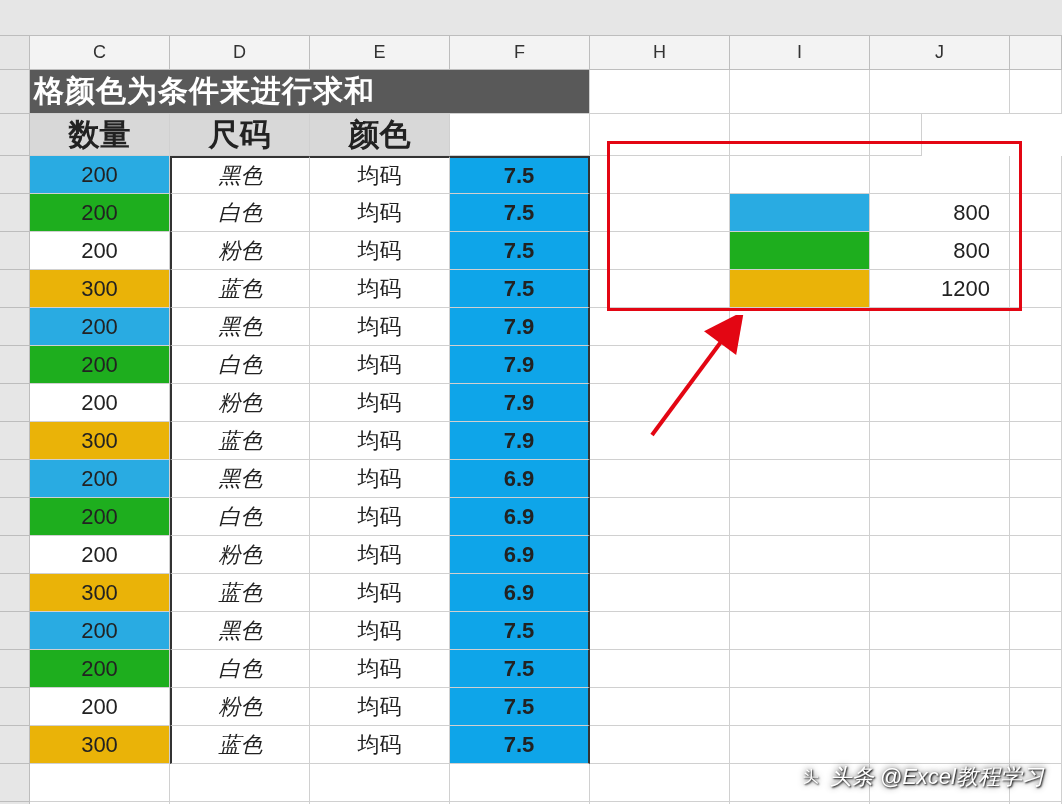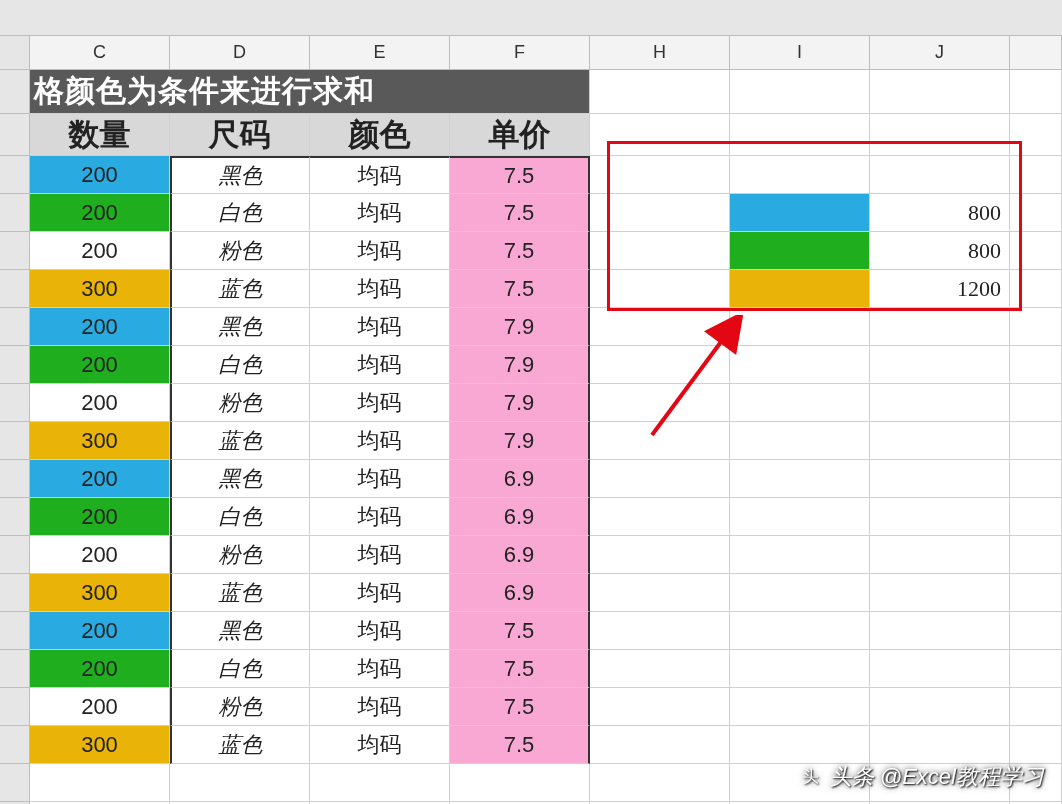--- a/index.html
+++ b/index.html
@@ -65,40 +65,40 @@
   .cell {
     border-right: 1px solid #d0d0d0;
     border-bottom: 1px solid #d0d0d0;
     display: flex;
     align-items: center;
     justify-content: center;
     font-size: 22px;
     color: #222;
     position: relative;
   }
-  .cell.right { justify-content: flex-end; padding-right: 8px; font-family: Liberation Serif, serif; }
+  .cell.right { justify-content: flex-end; padding-right: 19px; }
   .title-row {
     height: 44px;
   }
   .title-cell {
     background: #595959;
     color: #fff;
     font-size: 30px;
     font-weight: bold;
     justify-content: flex-start;
     padding-left: 4px;
     letter-spacing: 1px;
   }
   .hdr-row { height: 42px; }
   .hdr-cell {
     background: #d8d8d8;
     font-weight: bold;
     font-size: 31px;
   }
-  .yellow-bg { background: #f9a8d4; }
+  .yellow-bg { background: #0ea5e9; font-weight: bold; }
   .blue-bg  { background: #29abe2; }
   .green-bg { background: #1eae1e; }
   .pure-yellow-bg { background: #eab308; }
   .white-bg { background: #fff; }
 
   .thick-border-left   { border-left: 2px solid #333; font-style: italic; }
   .thick-border-right  { border-right: 2px solid #333 !important; }
   .thick-border-top    { border-top: 2px solid #333; }
 
   .red-box {
@@ -161,21 +161,20 @@
     <div class="cell colI"></div>
     <div class="cell colJ"></div>
     <div class="cell colK"></div>
   </div>
 
   <div class="row hdr-row">
     <div class="rowhdr"></div>
     <div class="cell hdr-cell colC">数量</div>
     <div class="cell hdr-cell colE">尺码</div>
     <div class="cell hdr-cell colD">颜色</div>
-    <div class="cell hdr-cell colF">单价</div>
     <div class="cell colH"></div>
     <div class="cell colI"></div>
     <div class="cell colJ"></div>
     <div class="cell colK"></div>
   </div>
 
   <div id="data-rows">
       <div class="row">
         <div class="rowhdr"></div>
         <div class="cell colC blue-bg">200</div>

